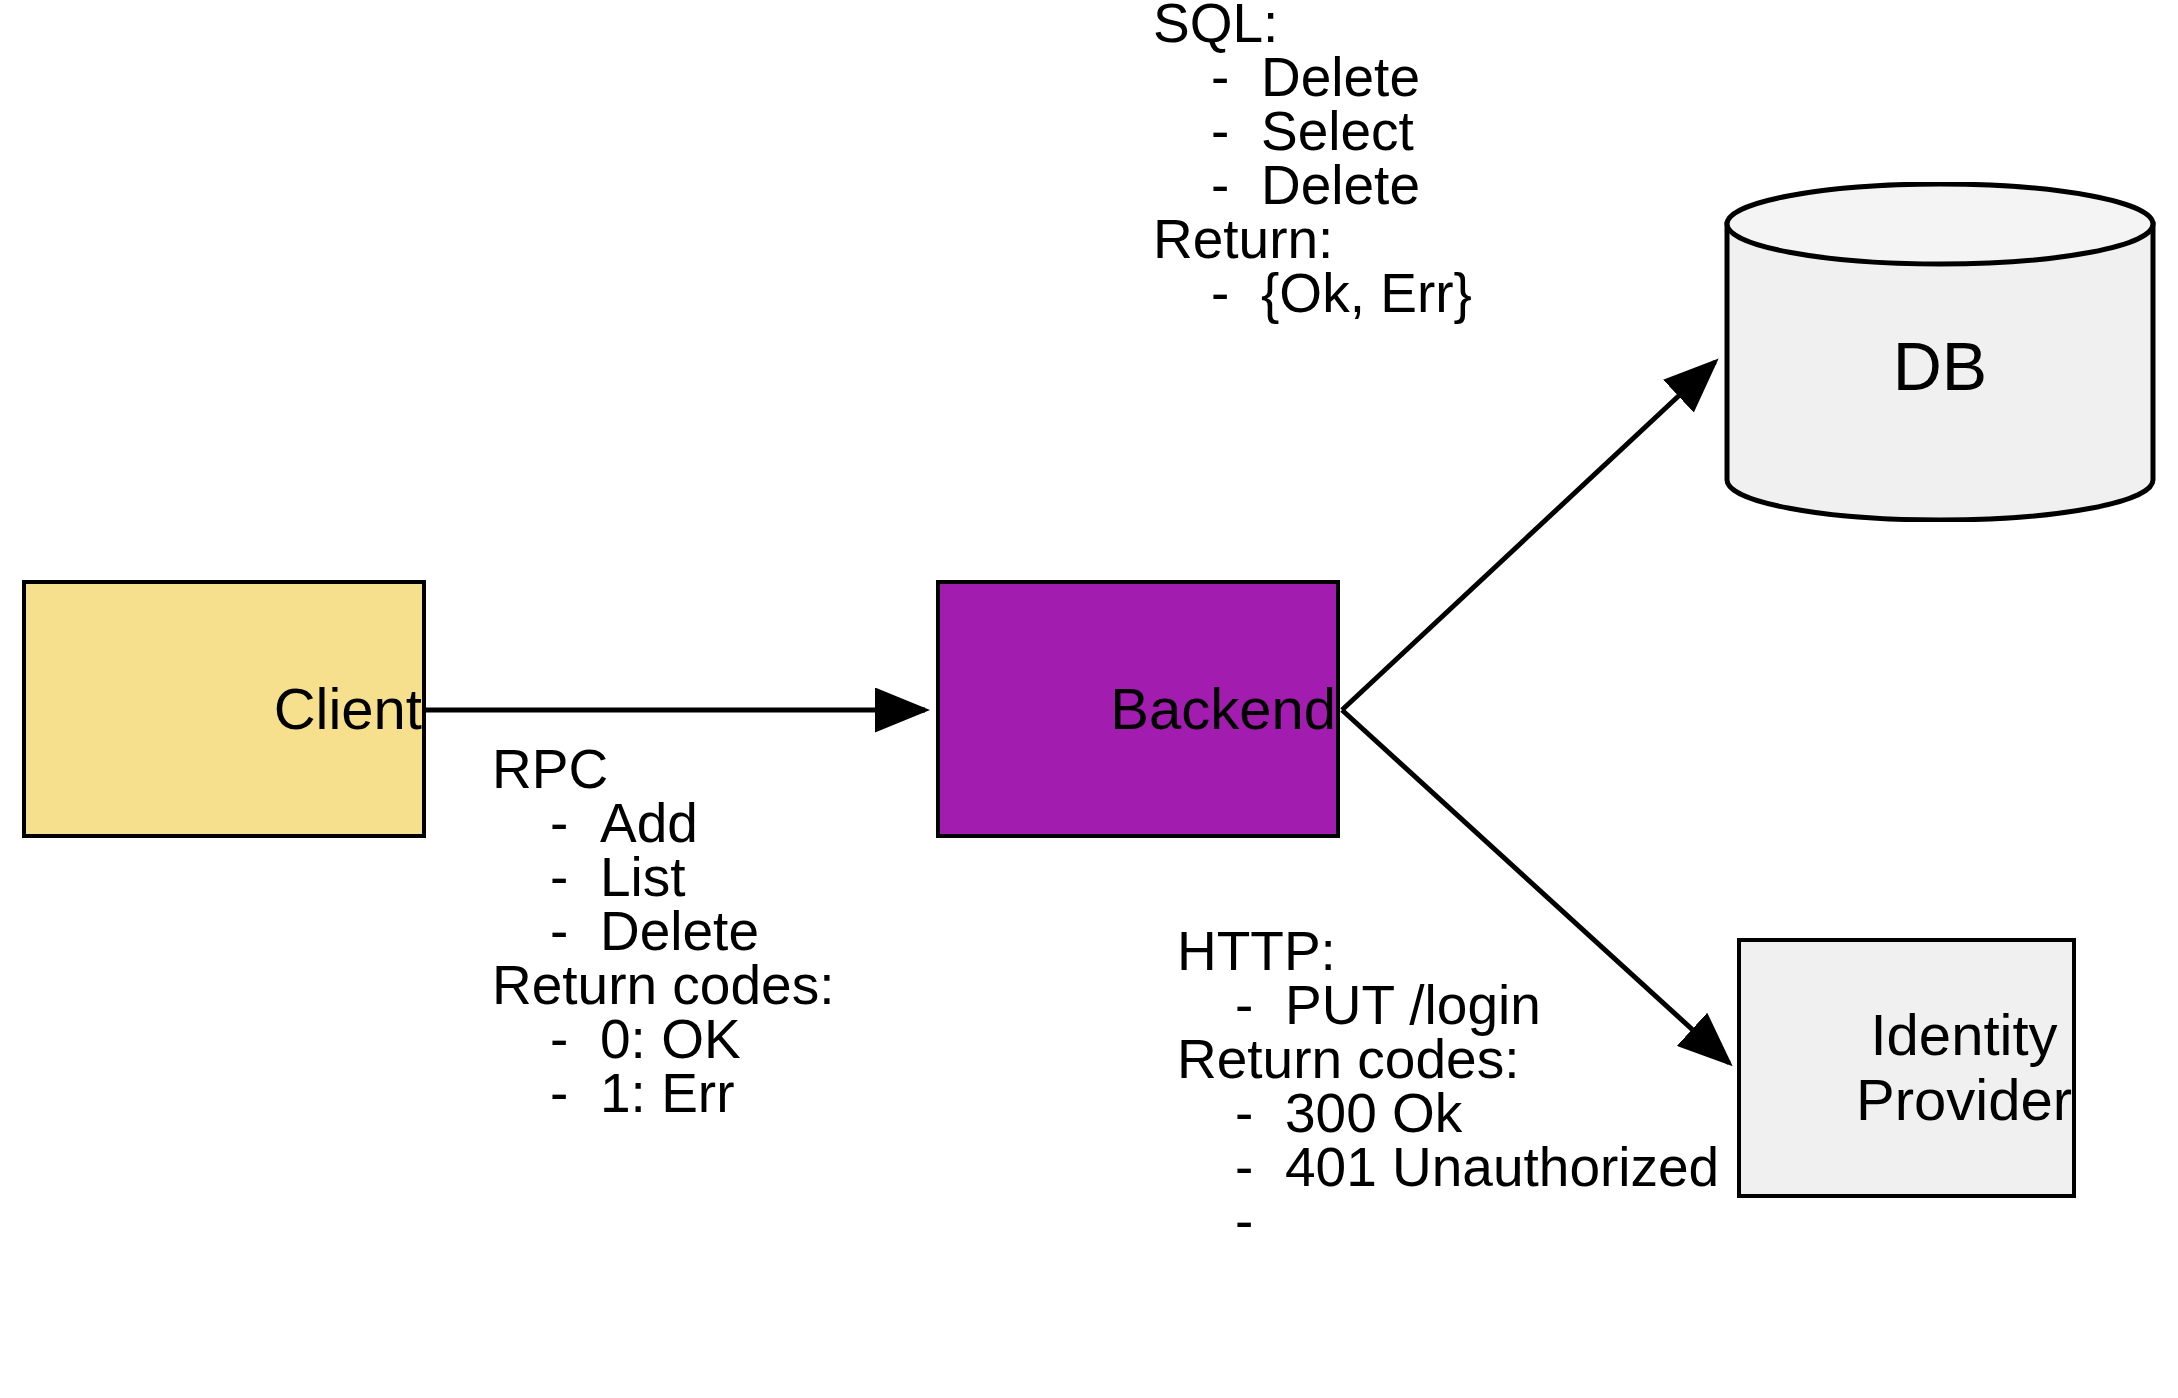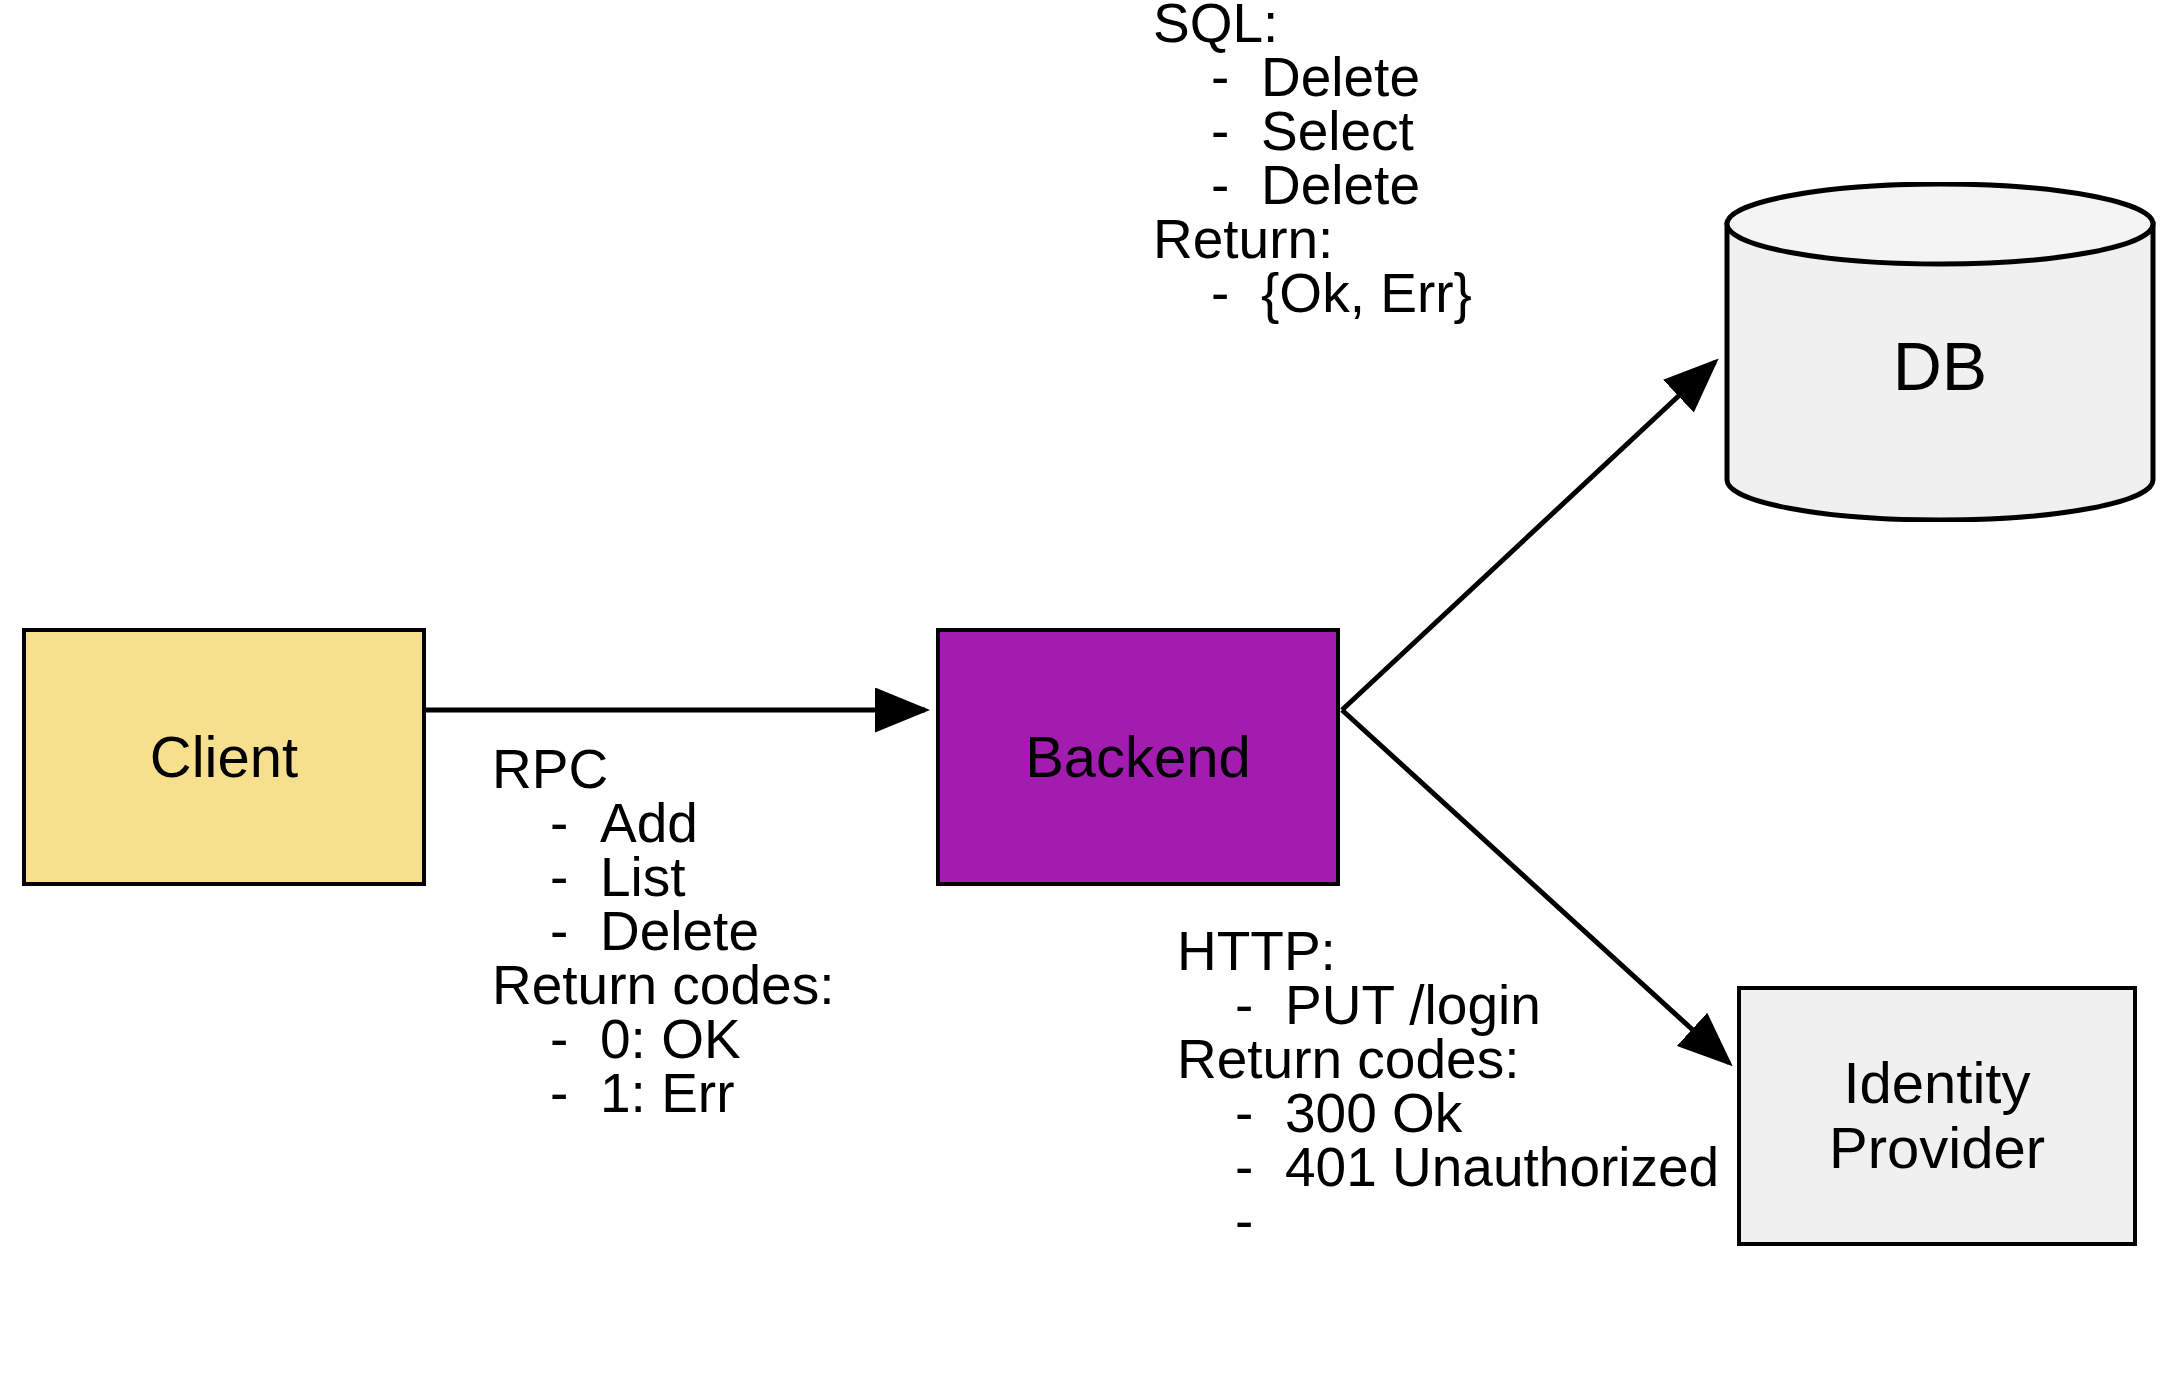--- a/index.html
+++ b/index.html
@@ -17,23 +17,22 @@
     color: #000000;
   }
 
   
   .node-box {
     position: absolute;
     box-sizing: border-box;
     border: 4px solid #000000;
     display: flex;
     align-items: center;
-    justify-content: center;
+    justify-content: flex-end;
     text-align: center;
-    margin-top: 48px;
   }
   .node-box .node-label {
     font-size: 58px;
     line-height: 1.12;
     letter-spacing: 0px;
     white-space: pre-line;
   }
   #client-node {
     left: 22px;
     top: 580px;
@@ -44,21 +43,21 @@
   #backend-node {
     left: 936px;
     top: 580px;
     width: 404px;
     height: 258px;
     background: #a21caf;
   }
   #idp-node {
     left: 1737px;
     top: 938px;
-    width: 400px;
+    width: 339px;
     height: 260px;
     background: #F0F0F0;
   }
 
   
   #db-node {
     position: absolute;
     left: 1723px;
     top: 182px;
     width: 434px;

